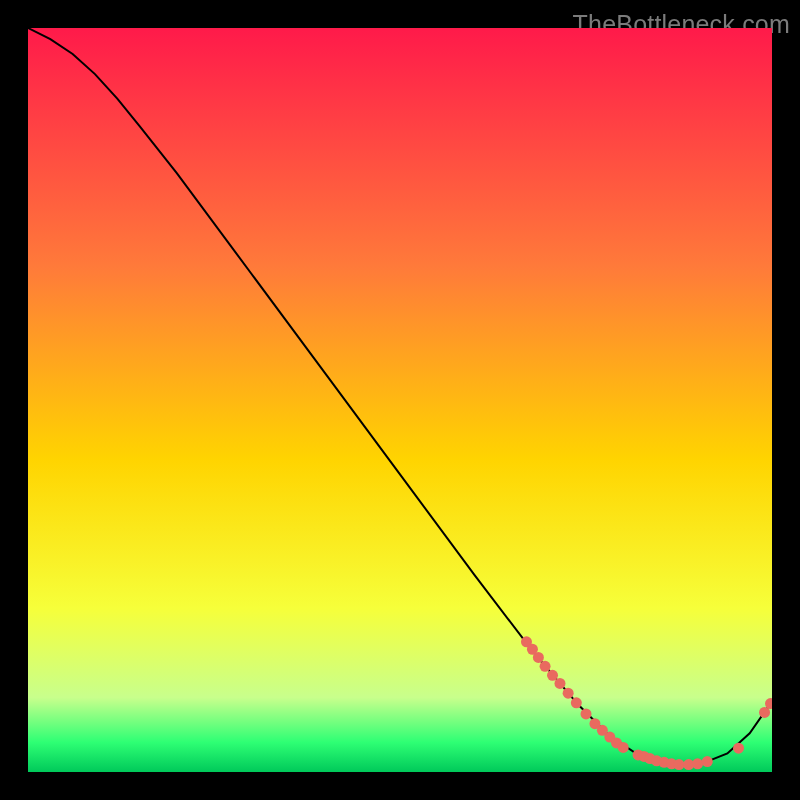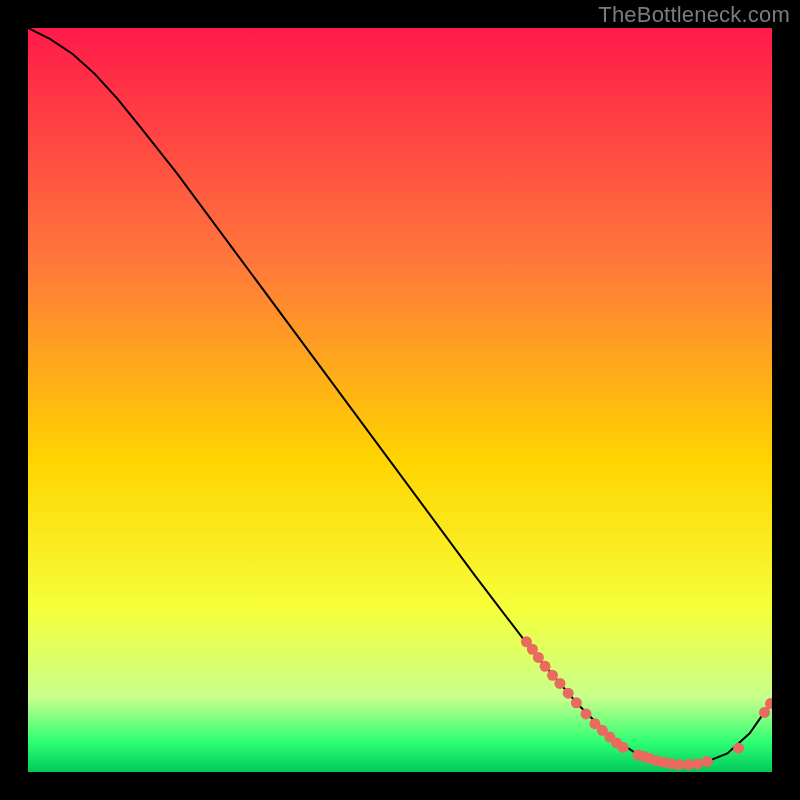--- a/index.html
+++ b/index.html
@@ -12,24 +12,24 @@
     overflow: hidden;
   }
   .stage {
     position: relative;
     width: 800px;
     height: 800px;
     background: #000;
   }
   .watermark {
     position: absolute;
-    top: 2px;
+    top: 10px;
     right: 10px;
     color: #7b7b7b;
-    font-size: 22px;
+    font-size: 25px;
     font-weight: 500;
     letter-spacing: 0.2px;
     user-select: none;
   }
   .plot {
     position: absolute;
     left: 28px;
     top: 28px;
     width: 744px;
     height: 744px;

